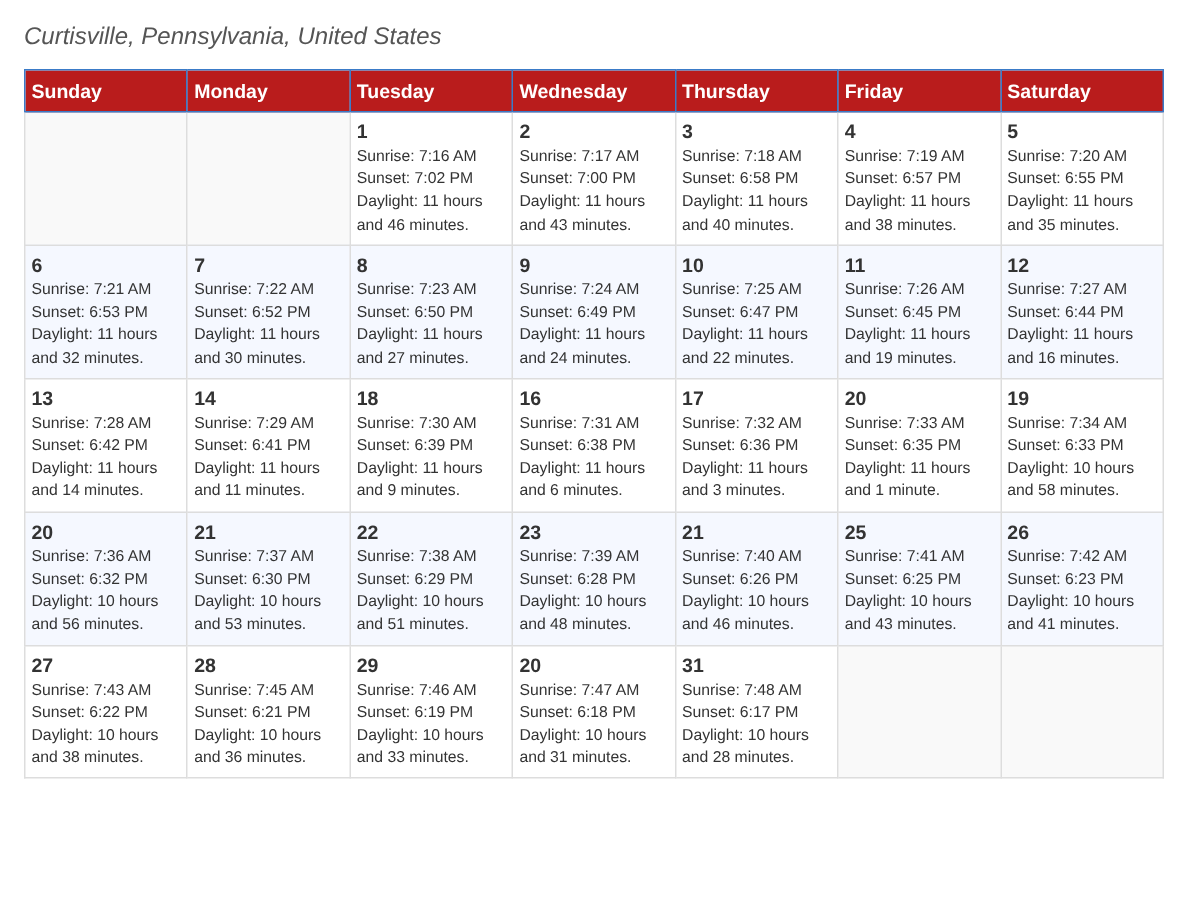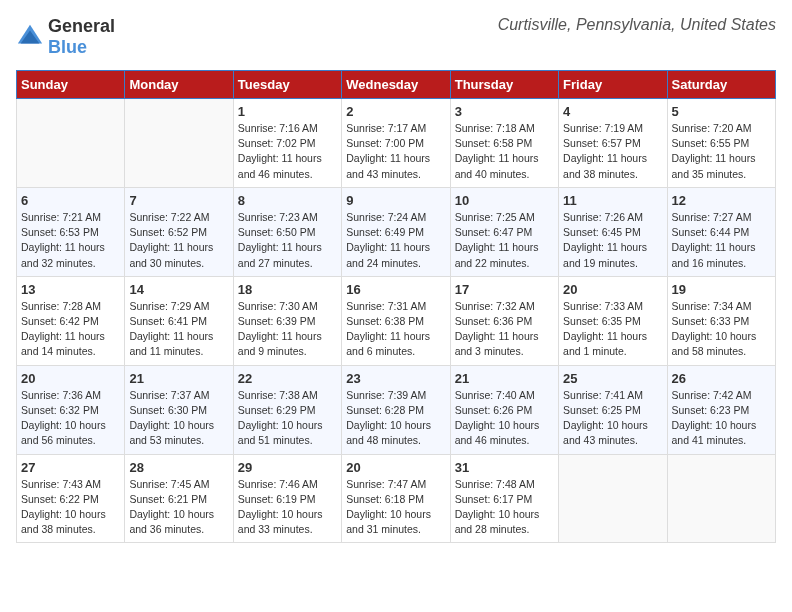--- a/index.html
+++ b/index.html
@@ -81,32 +81,20 @@
       color: #333;
     }
     .empty-cell {
       background: #f9f9f9 !important;
     }
   </style>
 </head>
 <body>
 
 <div class="header-area">
-  <div class="logo">
-    <svg class="logo-icon" viewBox="0 0 30 30">
-      <polygon points="15,2 28,22 2,22" fill="#4a90d9"></polygon>
-      <polygon points="15,8 25,22 5,22" fill="#2a6db5"></polygon>
-    </svg>
-    <div>
-      <div>
-        <span style="font-size:18px;font-weight:bold;color:#333;">General</span><br>
-        <span style="font-size:18px;font-weight:bold;color:#4a90d9;">Blue</span>
-      </div>
-    </div>
-  </div>
   <div class="title-area">
     <div class="location-title">Curtisville, Pennsylvania, United States</div>
   </div>
 </div>
 
 <table>
   <thead>
     <tr>
       <th>Sunday</th>
       <th>Monday</th>

